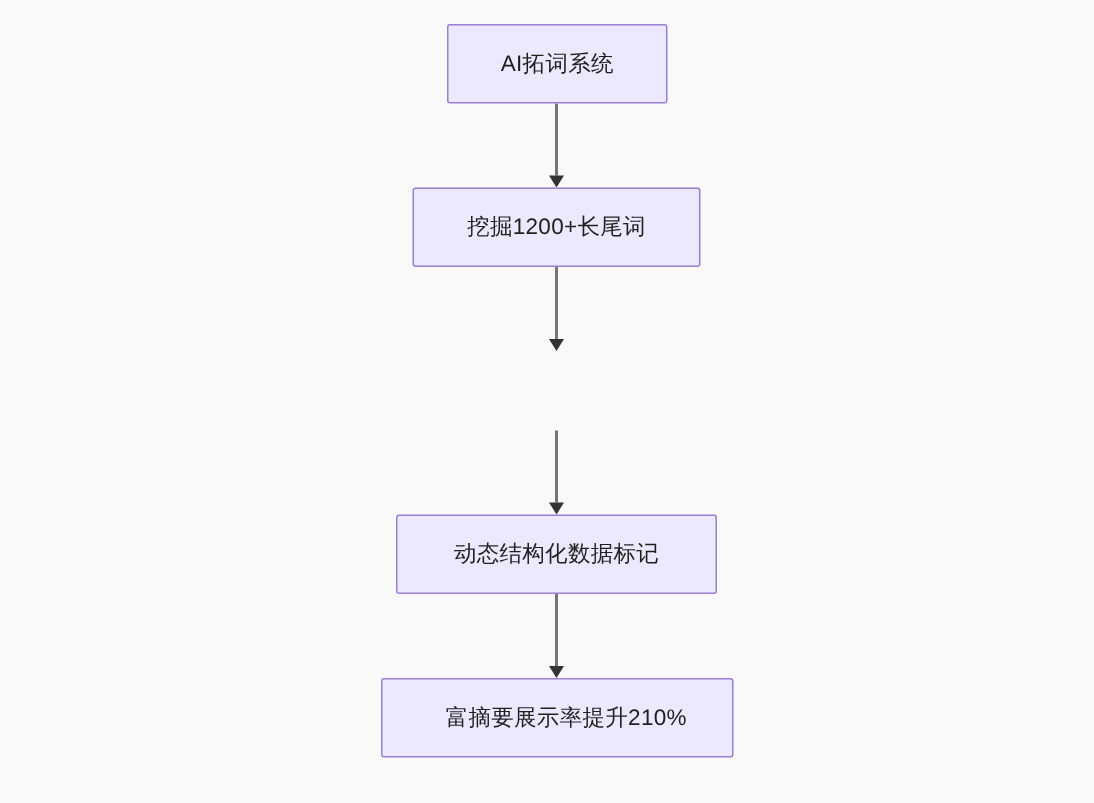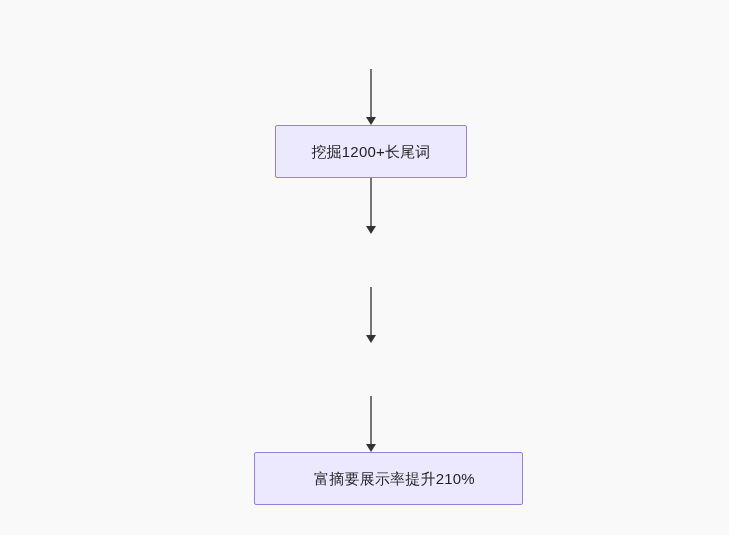--- a/index.html
+++ b/index.html
@@ -61,24 +61,30 @@
 
   <div class="edge" style="left:370px; top:178px; height:48px;"></div>
   <div class="arrowhead" style="left:366px; top:226px;"></div>
 
   <div class="edge" style="left:370px; top:287px; height:48px;"></div>
   <div class="arrowhead" style="left:366px; top:335px;"></div>
 
   <div class="edge" style="left:370px; top:396px; height:48px;"></div>
   <div class="arrowhead" style="left:366px; top:444px;"></div>
 
+  <div class="node" style="left:298px; top:16px; width:147px;">
+    <span class="node-label">AI拓词系统</span>
+  </div>
 
   <div class="node" style="left:275px; top:125px; width:192px;">
     <span class="node-label">挖掘1200+长尾词</span>
   </div>
 
 
+  <div class="node" style="left:264px; top:343px; width:214px;">
+    <span class="node-label">动态结构化数据标记</span>
+  </div>
 
-  <div class="node" style="left:254px; top:452px; width:269px;padding-left:12px;">
+  <div class="node" style="left:254px; top:452px; width:235px;padding-left:12px;">
     <span class="node-label">富摘要展示率提升210%</span>
   </div>
 
 </div>
 
 </body></html>

